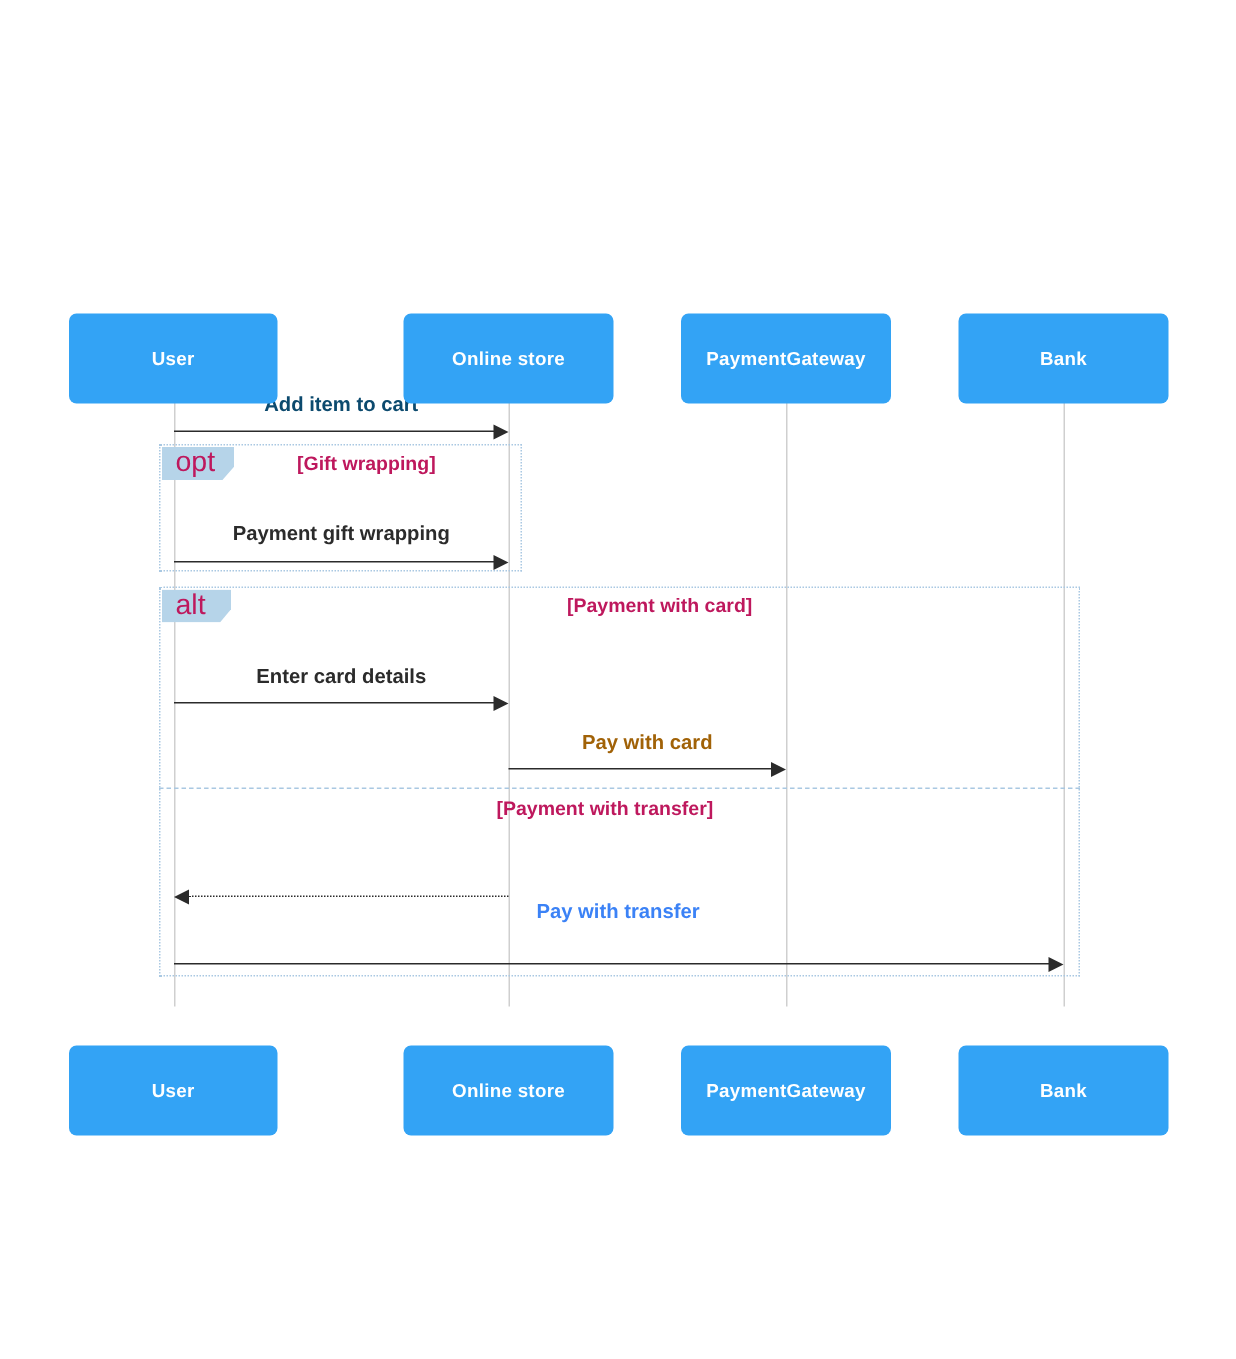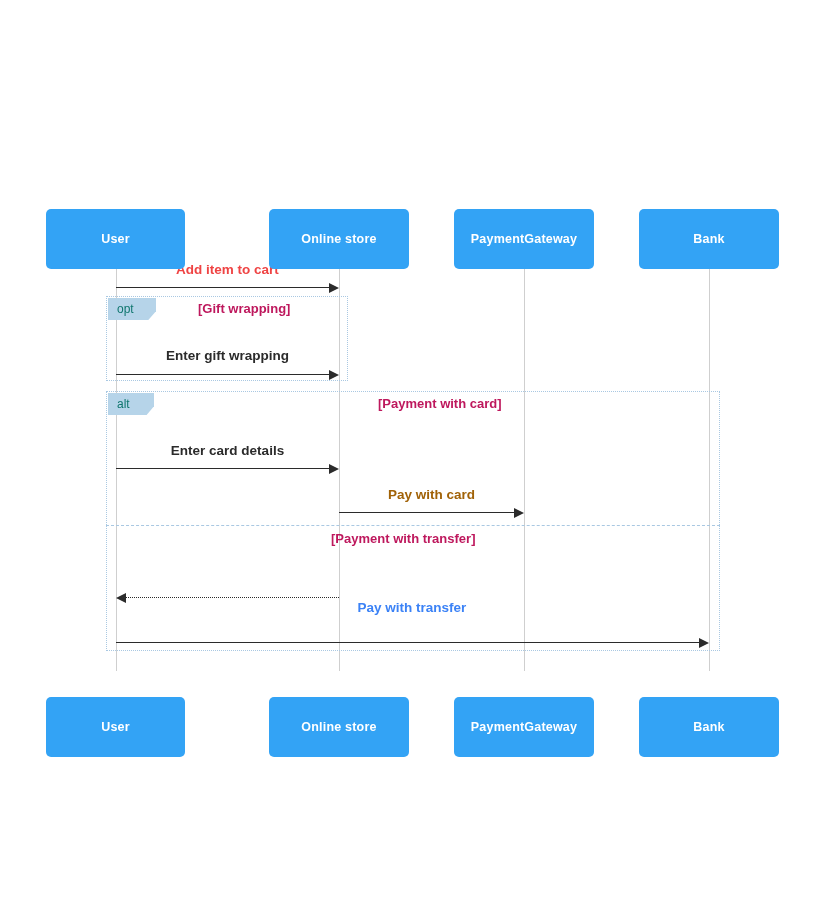--- a/index.html
+++ b/index.html
@@ -55,22 +55,22 @@
   .fragment-divider {
     position: absolute;
     height: 0;
     border-top: 1.5px dashed #a9c8e2;
     z-index: 2;
   }
   .fragment-tag {
     position: absolute;
     height: 22px;
     background: #b6d4e9;
-    color: #0f766e;
-    font-size: 12px;
+    color: #be185d;
+    font-size: 19px;
     display: flex;
     align-items: center;
     padding-left: 9px;
     box-sizing: border-box;
     z-index: 3;
     -webkit-clip-path: polygon(0 0, 100% 0, 100% 60%, 84% 100%, 0 100%);
     clip-path: polygon(0 0, 100% 0, 100% 60%, 84% 100%, 0 100%);
   }
   .fragment-condition {
     position: absolute;
@@ -128,24 +128,24 @@
     <div class="fragment" style="left: 106px; top: 296px; width: 242px; height: 85px; border-color: rgb(169, 200, 226);"></div>
     <div class="fragment-tag" style="left: 108px; top: 298px; width: 48px; background: rgb(182, 212, 233);">opt</div>
     <div class="fragment-condition" style="left: 198px; top: 301px;">[Gift wrapping]</div>
     <div class="fragment" style="left: 106px; top: 391px; width: 614px; height: 260px; border-color: rgb(169, 200, 226);"></div>
     <div class="fragment-tag" style="left: 108px; top: 393px; width: 46px; background: rgb(182, 212, 233);">alt</div>
     <div class="fragment-condition" style="left: 367px; top: 396px; padding-left: 11px;">[Payment with card]</div>
     <div class="fragment-divider" style="left: 106px; top: 525px; width: 614px; border-top-color: rgb(169, 200, 226);"></div>
     <div class="fragment-condition" style="left: 331px; top: 531px;">[Payment with transfer]</div>
     <div class="msg-line" style="left: 116px; width: 214px; top: 287px; border-top-color: rgb(43, 43, 43);"></div>
     <div class="msg-arrow right" style="top: 283px; left: 329px; border-left-color: rgb(43, 43, 43);"></div>
-    <div class="msg-label" style="left: 116px; top: 262px; width: 223px; color: #ef4444;">Add item to cart</div>
+    <div class="msg-label" style="left: 116px; top: 262px; width: 223px; color: #0c4a6e;">Add item to cart</div>
     <div class="msg-line" style="left: 116px; width: 214px; top: 374px; border-top-color: rgb(43, 43, 43);"></div>
     <div class="msg-arrow right" style="top: 370px; left: 329px; border-left-color: rgb(43, 43, 43);"></div>
-    <div class="msg-label" style="left: 116px; top: 348px; width: 223px; color: rgb(43, 43, 43);">Enter gift wrapping</div>
+    <div class="msg-label" style="left: 116px; top: 348px; width: 223px; color: rgb(43, 43, 43);">Payment gift wrapping</div>
     <div class="msg-line" style="left: 116px; width: 214px; top: 468px; border-top-color: rgb(43, 43, 43);"></div>
     <div class="msg-arrow right" style="top: 464px; left: 329px; border-left-color: rgb(43, 43, 43);"></div>
     <div class="msg-label" style="left: 116px; top: 443px; width: 223px; color: rgb(43, 43, 43);">Enter card details</div>
     <div class="msg-line" style="left: 339px; width: 176px; top: 512px; border-top-color: rgb(43, 43, 43);"></div>
     <div class="msg-arrow right" style="top: 508px; left: 514px; border-left-color: rgb(43, 43, 43);"></div>
     <div class="msg-label" style="left: 339px; top: 487px; width: 185px; color: #a16207;">Pay with card</div>
     <div class="msg-line dotted" style="left: 125px; width: 214px; top: 597px; border-top-color: rgb(43, 43, 43);"></div>
     <div class="msg-arrow left" style="top: 593px; left: 116px; border-right-color: rgb(43, 43, 43);"></div>
     <div class="msg-line" style="left: 116px; width: 584px; top: 642px; border-top-color: rgb(43, 43, 43);"></div>
     <div class="msg-arrow right" style="top: 638px; left: 699px; border-left-color: rgb(43, 43, 43);"></div>

